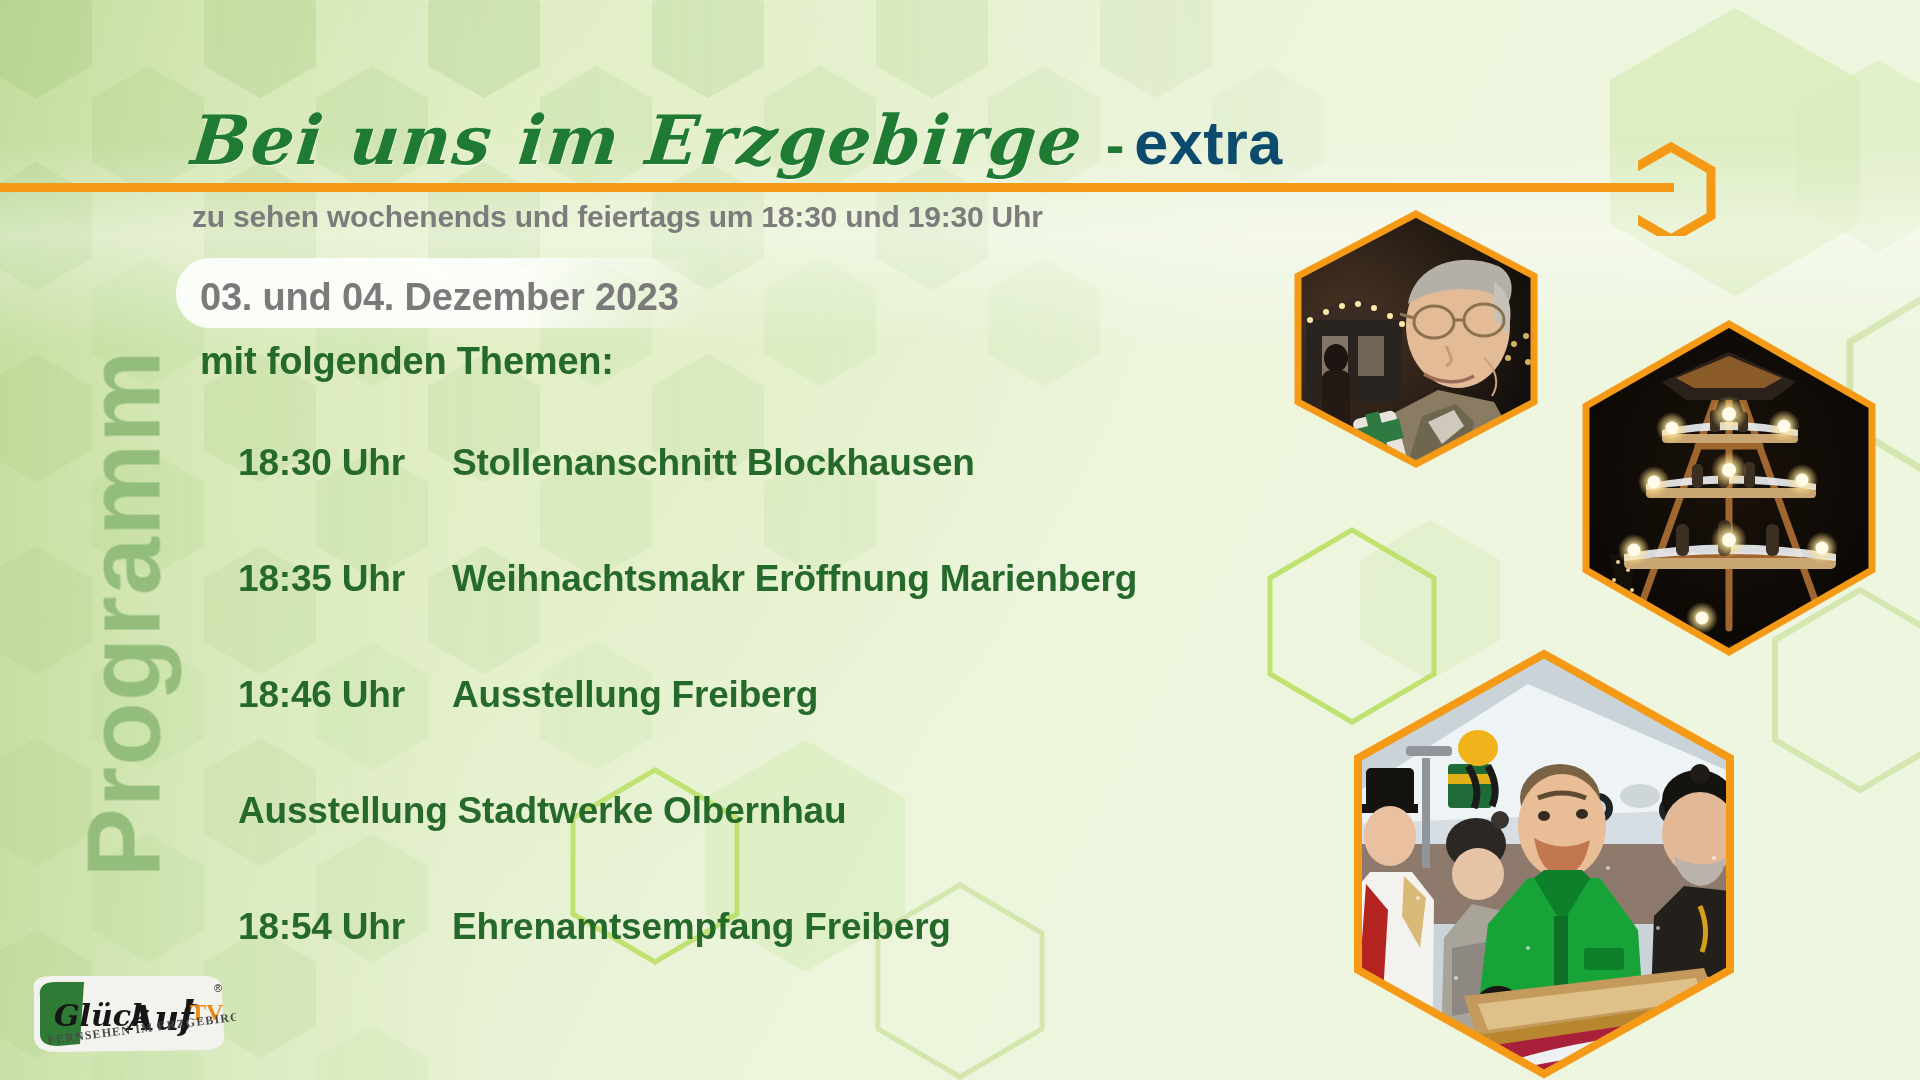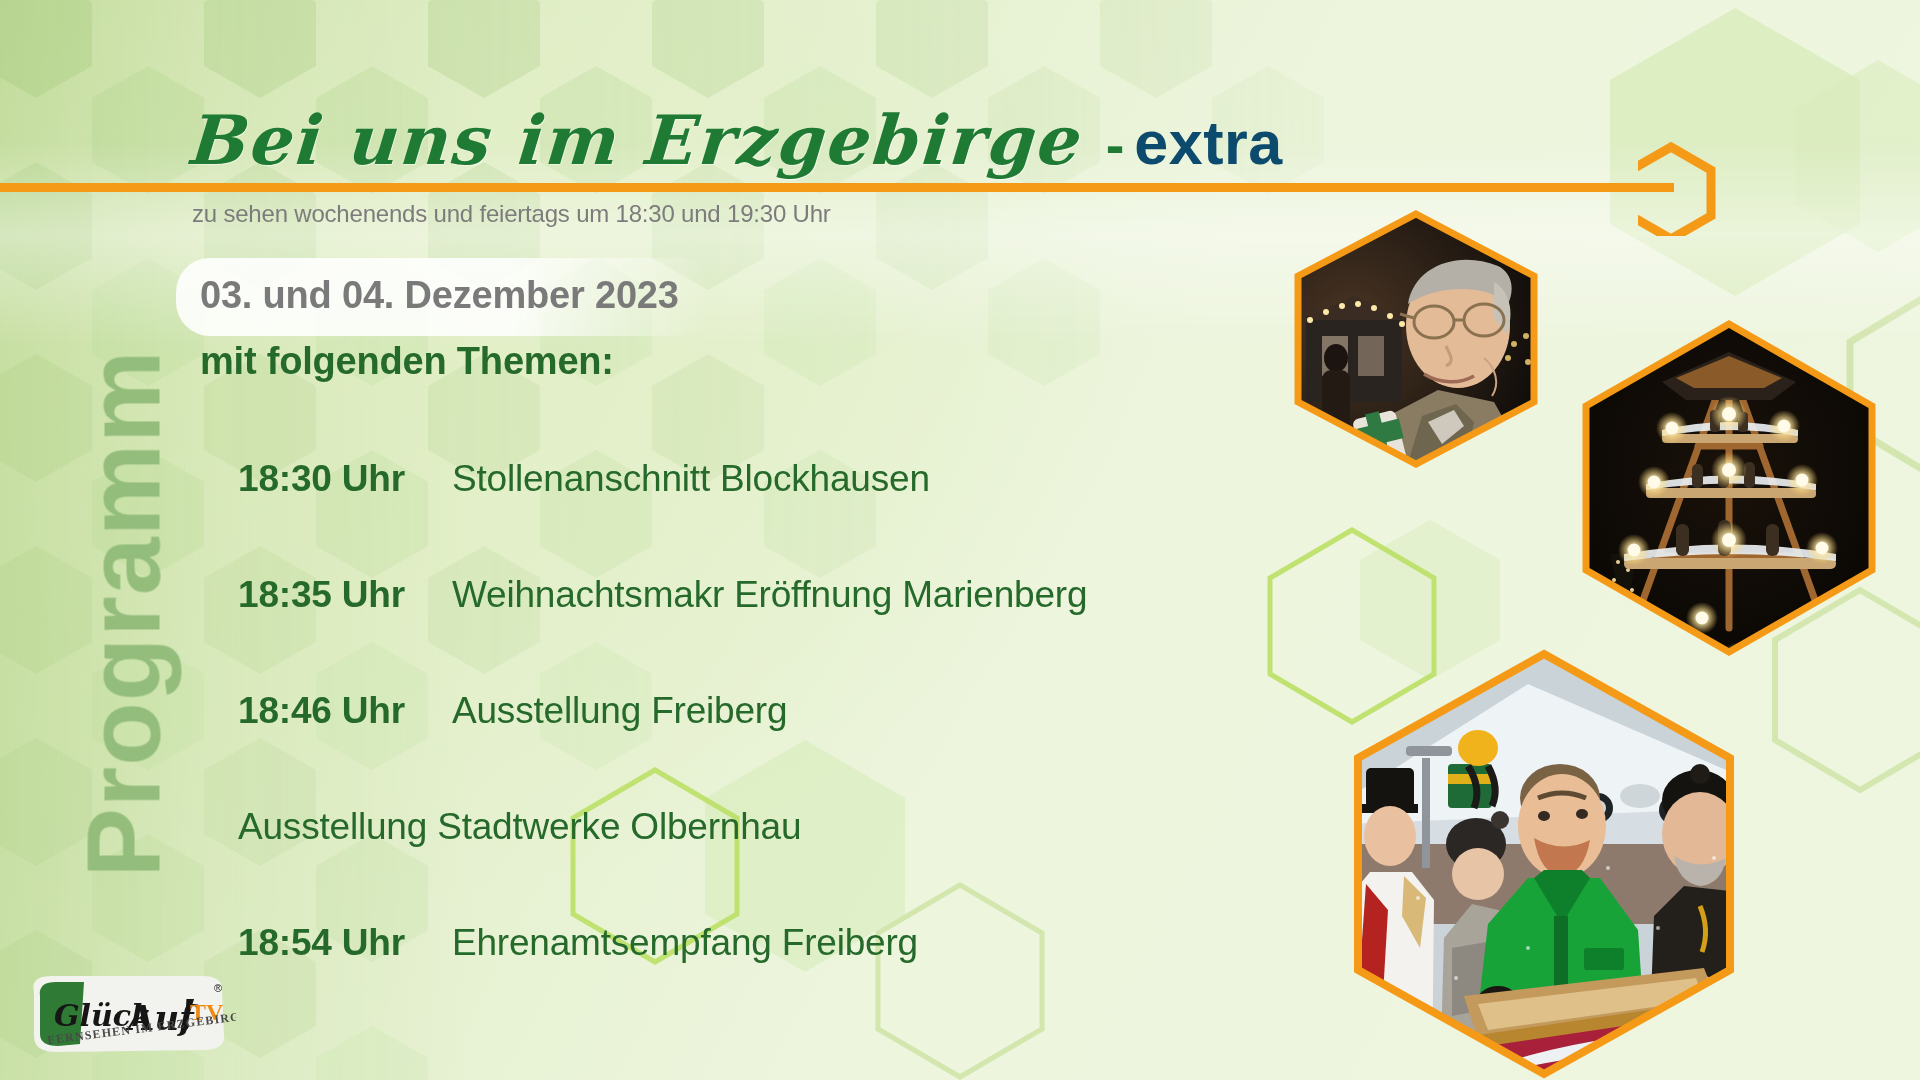--- a/index.html
+++ b/index.html
@@ -58,28 +58,28 @@
   .title .dash{
     font-size:56px;font-weight:700;color:#1f7a33;padding:0 10px 0 22px;
   }
   .title .extra{
     font-family:"Liberation Sans", sans-serif;
     font-weight:700;font-size:61px;color:#0c4a6e;letter-spacing:.5px;
   }
 
   .subtitle{
     position:absolute;left:192px;top:200px;
-    font-size:24px;font-weight:400;color:#7c7c7c;
+    font-size:30px;font-weight:700;color:#7c7c7c;
     letter-spacing:-.2px;white-space:nowrap;
   }
 
   .date-pill{
     position:absolute;left:176px;top:258px;height:62px;
-    display:flex;
-    padding:16px 34px 0 24px;
+    display:flex;align-items:center;
+    padding:8px 34px 0 24px;
     border-radius:34px;
     background:linear-gradient(90deg, rgba(255,255,255,.88) 0%, rgba(255,255,255,.86) 62%, rgba(255,255,255,0) 100%);
   }
   .date-pill span{
     font-size:38px;font-weight:700;color:#7a7a7a;letter-spacing:-.2px;white-space:nowrap;
   }
 
   .themes{
     position:absolute;left:200px;top:340px;
     font-size:38px;font-weight:700;color:#25692b;letter-spacing:-.2px;white-space:nowrap;
@@ -92,28 +92,28 @@
     transform:rotate(-90deg);
     transform-origin:center center;
     font-size:104px;font-weight:700;letter-spacing:1px;
     color:#8fba78;
     opacity:.92;
     white-space:nowrap;
     pointer-events:none;
   }
 
   
-  .list{position:absolute;left:238px;top:458px;width:1000px;}
+  .list{position:absolute;left:238px;top:442px;width:1000px;}
   .row{display:flex;align-items:baseline;height:116px;white-space:nowrap;}
   .row .time{
     font-size:37px;font-weight:700;color:#25692b;letter-spacing:-.2px;
     width:214px;flex:0 0 214px;
   }
   .row .topic{
-    font-size:37px;font-weight:400;color:#25692b;letter-spacing:-.2px;text-align:right;
+    font-size:37px;font-weight:700;color:#25692b;letter-spacing:-.2px;text-align:right;
   }
 
   
   .hexphoto{position:absolute;}
   .hexphoto svg{display:block;overflow:visible;}
 
   
   .logo{
     position:absolute;left:24px;top:972px;width:212px;height:84px;
   }

